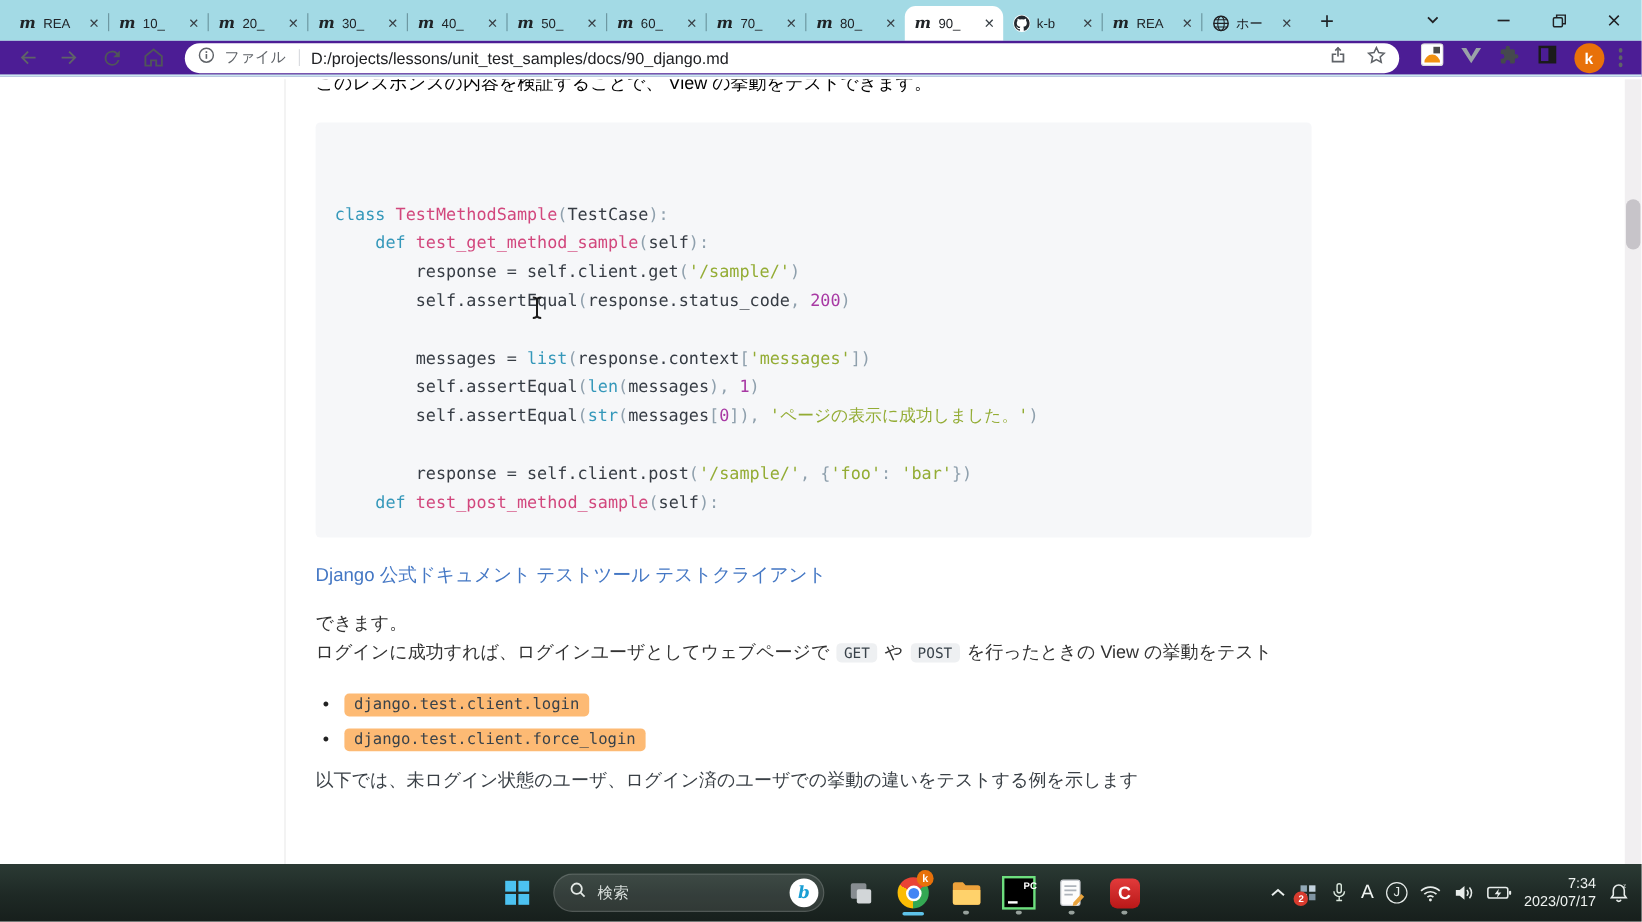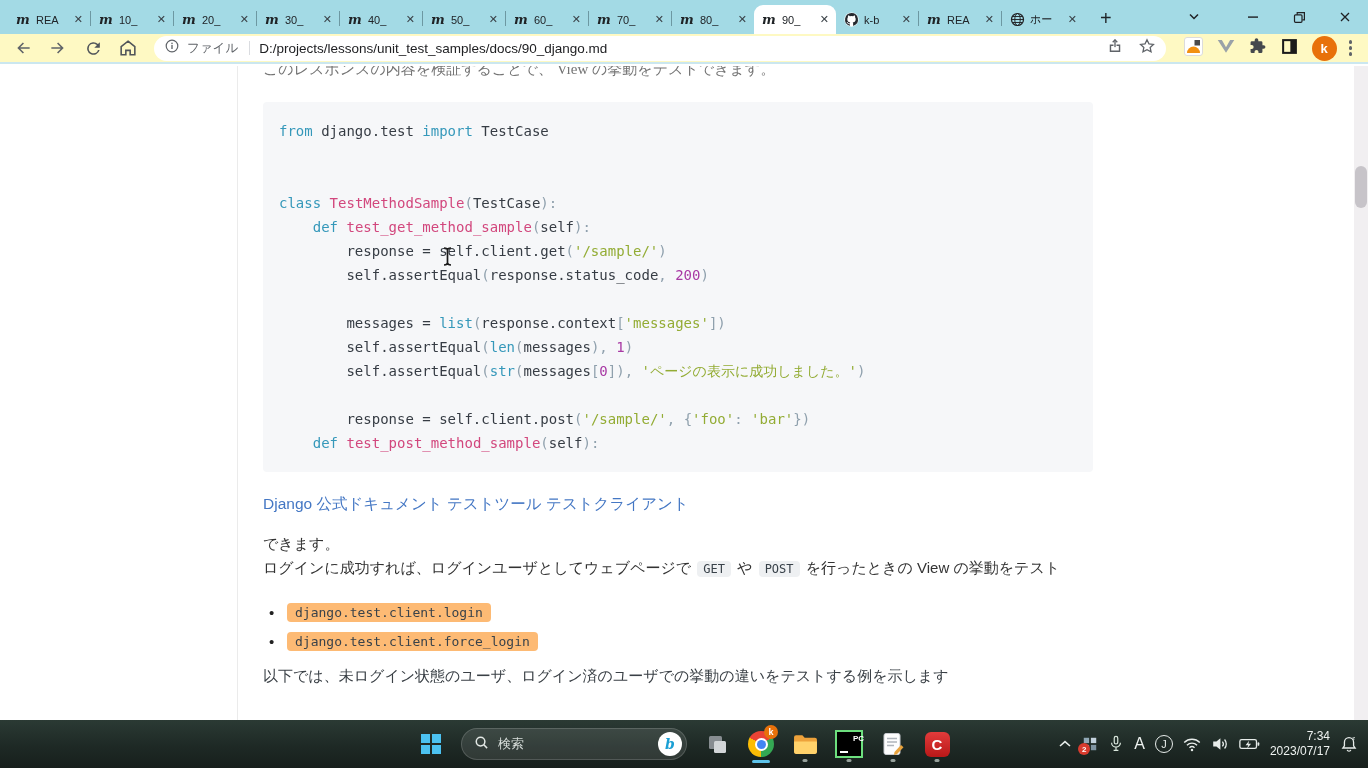--- a/index.html
+++ b/index.html
@@ -17,40 +17,40 @@
   .md-m { font:italic bold 13px "DejaVu Serif",serif; color:#1f2326; }
   .tab-icon { width:16px; display:flex; justify-content:center; align-items:center; flex:none; }
   .tab-label { flex:1; font-size:11px; color:#202428; white-space:nowrap; overflow:hidden; margin-left:5px; }
   .tab-close { font-size:11px; color:#394046; margin-left:2px; }
   .newtab-btn { font-size:20px; font-weight:300; color:#1f2428; margin:0 0 6px 16px; line-height:20px; }
   .win-controls { margin-left:auto; display:flex; align-items:center; height:34px; }
   .wc-btn { width:46px; height:34px; display:flex; align-items:center; justify-content:center; }
   .wc-chevron { width:40px; margin-right:16px; }
 
   
-  .toolbar { position:absolute; top:34px; left:0; right:0; height:30px; background:#fef9c3;
+  .toolbar { position:absolute; top:34px; left:0; right:0; height:30px; background:#4c1d95;
              border-bottom:2px solid #cbe7ef; display:flex; align-items:center; padding:0 10px; }
   .nav-btn { width:26px; height:26px; display:flex; align-items:center; justify-content:center; margin-right:9px; }
   .omnibox { flex:1; height:25px; background:#fff; border-radius:13px; display:flex; align-items:center;
              padding:0 10px; margin:0 10px 0 4px; }
   .scheme-label { font-size:12.5px; color:#5f6368; margin:0 2px 0 7px; }
   .omni-sep { width:1px; height:14px; background:#dadce0; margin:0 9px; }
   .omni-url { font-size:13.5px; color:#202124; flex:1; white-space:nowrap; overflow:hidden; }
   .omni-right { display:flex; align-items:center; gap:14px; margin-left:10px; }
   .ext-area { display:flex; align-items:center; gap:14px; margin:0 8px; }
   .avatar { width:25px; height:25px; border-radius:50%; background:#e8710a; color:#fff; font-size:13px;
             font-weight:bold; display:flex; align-items:center; justify-content:center; margin:0 6px; }
   .menu-dots { display:flex; flex-direction:column; gap:2.5px; padding:0 6px; }
   .menu-dots i { width:3.5px; height:3.5px; border-radius:50%; background:#5f6368; }
 
   
   .page { position:absolute; top:66px; left:0; right:0; bottom:0; background:#fff; overflow:hidden; }
   .content { position:relative; margin-left:237px; border-left:1px solid #ebebeb; padding-left:25px;
              height:100%; color:#333; }
-  .clipped-top { margin-top:-7px; font-size:15px; line-height:21px; color:#737373;font-family:Liberation Serif, serif; }
+  .clipped-top { margin-top:-7px; font-size:15px; line-height:21px; color:#000000; }
   .codeblock { margin-top:22px; width:830px; background:#f6f7f9; border-radius:4px; padding:17px 16px;
                font-family:"DejaVu Sans Mono","Liberation Mono",monospace; font-size:14px; }
   .code-line { height:24px; line-height:24px; white-space:pre; }
   .tok-k { color:#3598ba; } .tok-t { color:#d2477d; } .tok-s { color:#93ac34; }
   .tok-n { color:#a839a4; } .tok-p { color:#8fa0ad; } .tok-x { color:#363c44; }
   .doc-link { display:inline-block; margin-top:22px; font-size:15.5px; line-height:20px; color:#4477c4;
               text-decoration:none; }
   .para-block { margin-top:18px; font-size:15px; }
   .para-line { line-height:24px; }
   .inline-code { background:#eef0f2; border-radius:4px; padding:1px 6px; margin:0 2px;
@@ -326,21 +326,20 @@
       <i></i>
       <i></i>
       <i></i>
     </div>
 </div>
 
 <div class="page">
   <div class="content">
     <p class="clipped-top">このレスポンスの内容を検証することで、 View の挙動をテストできます。</p>
     <div class="codeblock">
-        <div class="code-line"><span class="tok-k">from</span><span class="tok-x"> django.test </span><span class="tok-k">import</span><span class="tok-x"> TestCase</span></div>
         <div class="code-line">&nbsp;</div>
         <div class="code-line">&nbsp;</div>
         <div class="code-line"><span class="tok-k">class</span><span class="tok-x"> </span><span class="tok-t">TestMethodSample</span><span class="tok-p">(</span><span class="tok-x">TestCase</span><span class="tok-p">):</span></div>
         <div class="code-line"><span class="tok-x">    </span><span class="tok-k">def</span><span class="tok-x"> </span><span class="tok-t">test_get_method_sample</span><span class="tok-p">(</span><span class="tok-x">self</span><span class="tok-p">):</span></div>
         <div class="code-line"><span class="tok-x">        response = self.client.get</span><span class="tok-p">(</span><span class="tok-s">'/sample/'</span><span class="tok-p">)</span></div>
         <div class="code-line"><span class="tok-x">        self.assertEqual</span><span class="tok-p">(</span><span class="tok-x">response.status_code</span><span class="tok-p">,</span><span class="tok-x"> </span><span class="tok-n">200</span><span class="tok-p">)</span></div>
         <div class="code-line">&nbsp;</div>
         <div class="code-line"><span class="tok-x">        messages = </span><span class="tok-k">list</span><span class="tok-p">(</span><span class="tok-x">response.context</span><span class="tok-p">[</span><span class="tok-s">'messages'</span><span class="tok-p">])</span></div>
         <div class="code-line"><span class="tok-x">        self.assertEqual</span><span class="tok-p">(</span><span class="tok-k">len</span><span class="tok-p">(</span><span class="tok-x">messages</span><span class="tok-p">),</span><span class="tok-x"> </span><span class="tok-n">1</span><span class="tok-p">)</span></div>
         <div class="code-line"><span class="tok-x">        self.assertEqual</span><span class="tok-p">(</span><span class="tok-k">str</span><span class="tok-p">(</span><span class="tok-x">messages</span><span class="tok-p">[</span><span class="tok-n">0</span><span class="tok-p">]),</span><span class="tok-x"> </span><span class="tok-s">'ページの表示に成功しました。'</span><span class="tok-p">)</span></div>

